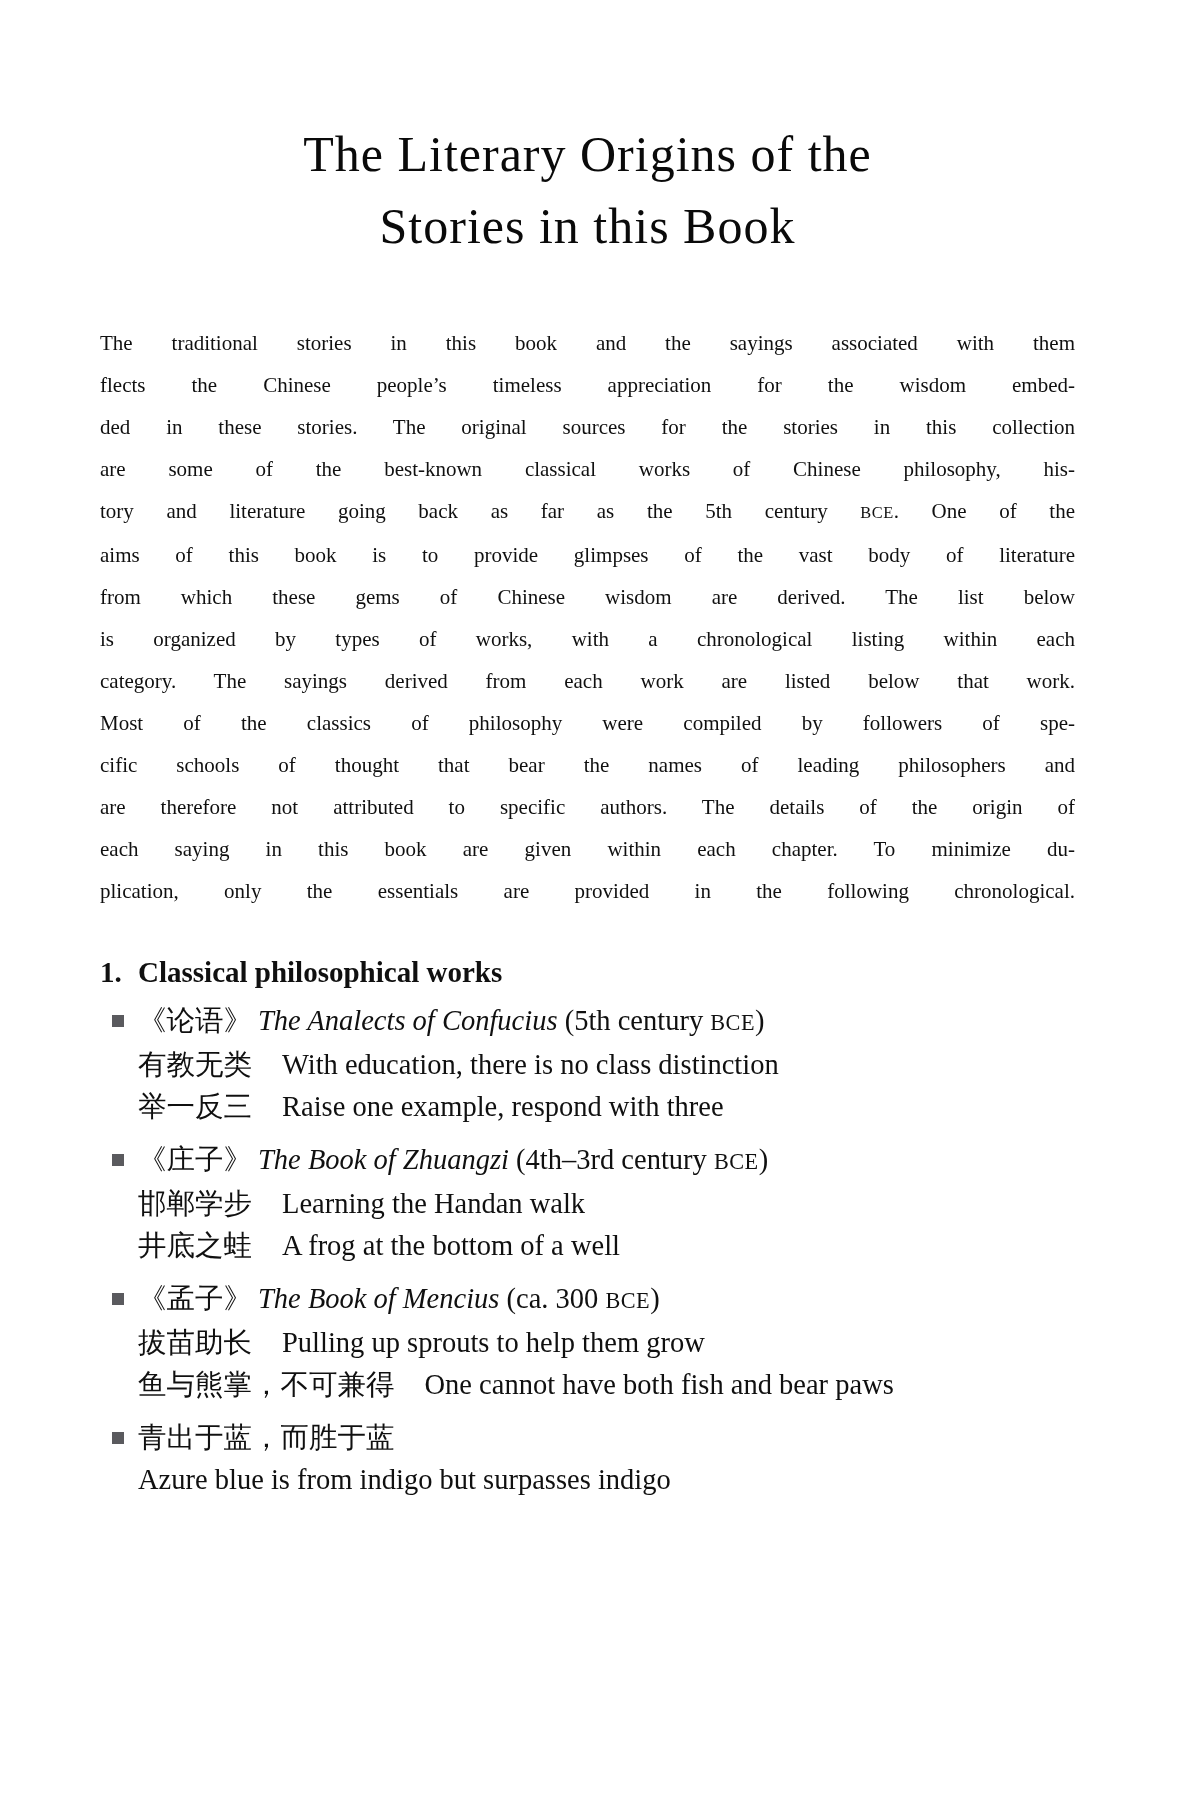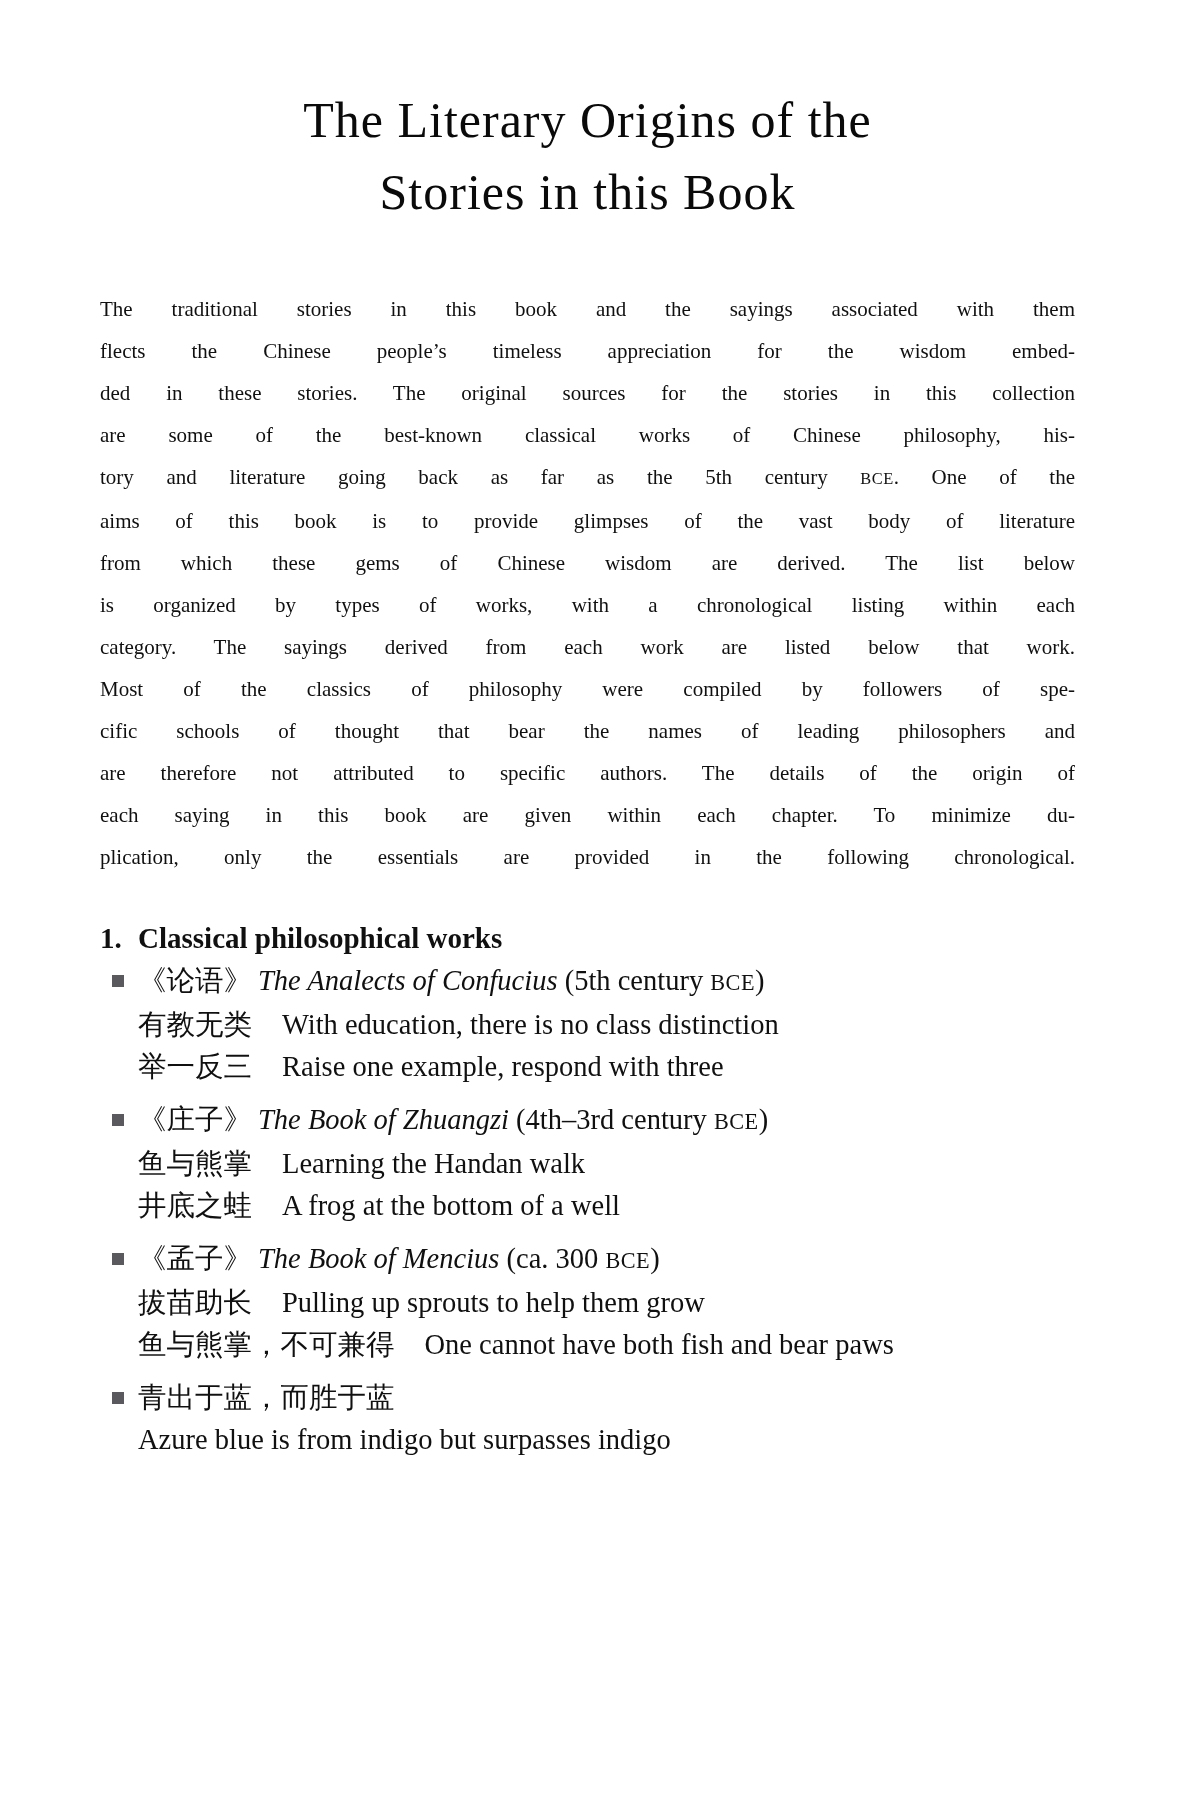--- a/index.html
+++ b/index.html
@@ -12,21 +12,21 @@
     font-family: "Liberation Serif", serif;
     overflow: hidden;
   }
   .content {
     position: absolute;
     left: 100px;
     top: 0;
     width: 975px;
   }
   .book-title {
-    margin-top: 84px;
+    margin-top: 118px;
     font-size: 50px;
     line-height: 72px;
     font-weight: 400;
     letter-spacing: 1px;
     text-align: center;
     color: #0a0a0a;
   }
   .intro {
     margin-top: 60px;
     font-size: 21px;
@@ -40,21 +40,21 @@
   }
   .sc { font-size: 0.78em; letter-spacing: 0.5px; }
   .section-heading {
     margin-top: 38px;
     display: flex;
     font-weight: bold;
     font-size: 29px;
     line-height: 44px;
   }
   .section-heading .num { width: 38px; flex: 0 0 38px; }
-  .works { }
+  .works { margin-top: 6px; }
   .work {
     position: relative;
     padding-left: 38px;
     font-size: 28.5px;
     line-height: 42px;
     margin-bottom: 11px;
   }
   .bullet {
     position: absolute;
     left: 12px;
@@ -118,21 +118,21 @@
         </div>
       </div>
 
       <div class="work">
         <span class="bullet"></span>
         <div class="work-head">
           <span class="cjk">《庄子》</span><span class="work-title">The Book of Zhuangzi</span>
           <span>(4th–3rd century <span class="sc">BCE</span>)</span>
         </div>
         <div>
-          <span class="cjk">鱼与熊掌</span><span class="saying-en">Learning the Handan walk</span>
+          <span class="cjk">邯郸学步</span><span class="saying-en">Learning the Handan walk</span>
         </div>
         <div>
           <span class="cjk">井底之蛙</span><span class="saying-en">A frog at the bottom of a well</span>
         </div>
       </div>
 
       <div class="work">
         <span class="bullet"></span>
         <div class="work-head">
           <span class="cjk">《孟子》</span><span class="work-title">The Book of Mencius</span>

